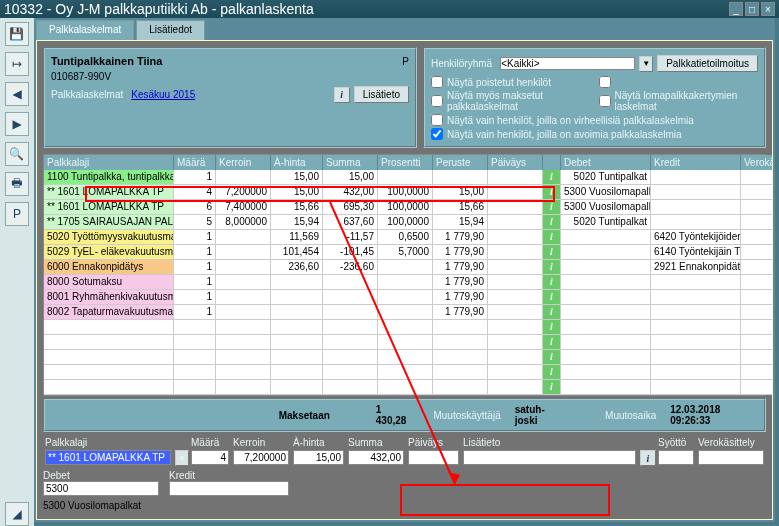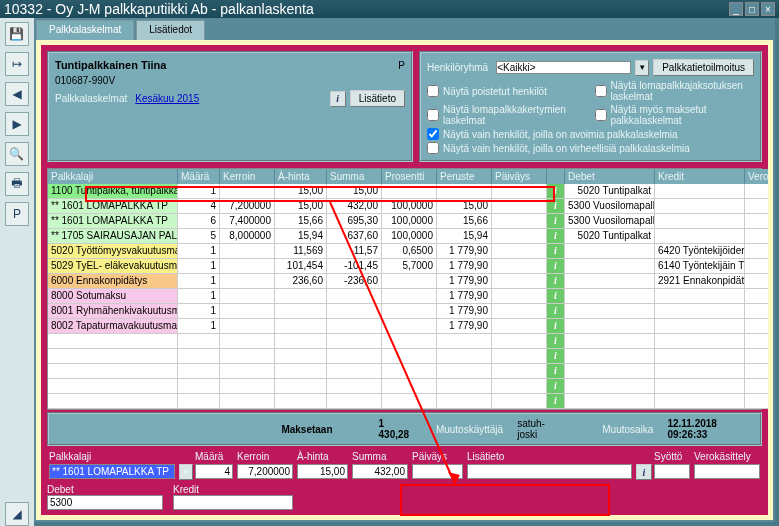--- a/index.html
+++ b/index.html
@@ -7,21 +7,21 @@
 .titlebar { background: linear-gradient(#2a5a6a,#1a4a5a); color: #fff; height: 18px; display: flex; align-items: center; padding: 0 4px; justify-content: space-between; }
 .titlebar .title { font-size: 14px; }
 .titlebar .ctrls { display: flex; gap: 2px; }
 .titlebar .ctrls div { width: 14px; height: 14px; background: #5a8a9a; border: 1px solid #888; display: flex; align-items: center; justify-content: center; color: #fff; }
 .sidebar { position: absolute; left: 0; top: 18px; bottom: 0; width: 34px; background: #d8e6e8; display: flex; flex-direction: column; align-items: center; padding-top: 4px; gap: 6px; }
 .sidebar .sbtn { width: 24px; height: 24px; background: #e8f0f0; border: 1px solid #8aa; display: flex; align-items: center; justify-content: center; font-size: 12px; color: #246; }
 .main { position: absolute; left: 34px; right: 4px; top: 18px; bottom: 4px; background: #5a8a9a; padding: 2px; }
 .tabs { display: flex; height: 20px; }
 .tab { padding: 3px 12px; background: #a8c8d0; border: 1px solid #7a9aa0; color: #000; margin-right: 2px; border-bottom: none; }
 .tab.active { background: #7aacb8; color: #fff; }
-.panel { background: #be185d; border: 5px solid #fef9c3; padding: 6px; height: calc(100% - 20px); overflow: hidden; }
+.panel { background: #737373; border: 1px solid #fef9c3; padding: 6px; height: calc(100% - 20px); overflow: hidden; }
 .toprow { display: flex; gap: 6px; margin-bottom: 6px; }
 .box { background: #7aacb8; border: 2px groove #a8c8d0; padding: 6px; }
 .box.left { flex: 1; }
 .box.right { width: 343px; }
 .lbl { color: #e8f4f4; margin-right: 4px; }
 .fld { background: #7aacb8; border: none; color: #000; }
 .row { display: flex; align-items: center; margin-bottom: 4px; gap: 4px; }
 .personname { font-weight: bold; font-size: 11px; color: #000; }
 .link { color: #0000cc; text-decoration: underline; }
 .btn { background: #d8e6e8; border: 1px outset #ccc; padding: 2px 8px; }
@@ -109,37 +109,36 @@
           <span class="dropbtn">▼</span>
           <button class="btn">Palkkatietoilmoitus</button>
         </div>
         <div style="display:grid;grid-template-columns:1fr 1fr;gap:2px 8px;">
           <label class="chk">
               <input type="checkbox" style="">
               <span>Näytä poistetut henkilöt</span>
             </label>
           <label class="chk">
               <input type="checkbox" style="">
-              <span>Näytä lomapalkkajaksotuksen laskelmat</span>
+            </label>
+          <label class="chk">
+              <input type="checkbox" style="">
+              <span>Näytä myös maksetut palkkalaskelmat</span>
             </label>
           <label class="chk">
               <input type="checkbox" style="">
               <span>Näytä lomapalkkakertymien laskelmat</span>
             </label>
-          <label class="chk">
+          <label class="chk" style="grid-column:1/3">
               <input type="checkbox" style="">
-              <span>Näytä myös maksetut palkkalaskelmat</span>
+              <span>Näytä vain henkilöt, joilla on virheellisiä palkkalaskelmia</span>
             </label>
           <label class="chk" style="grid-column:1/3">
               <input type="checkbox" checked="" style="">
               <span>Näytä vain henkilöt, joilla on avoimia palkkalaskelmia</span>
-            </label>
-          <label class="chk" style="grid-column:1/3">
-              <input type="checkbox" style="">
-              <span>Näytä vain henkilöt, joilla on virheellisiä palkkalaskelmia</span>
             </label>
         </div>
       </div>
     </div>
 
     <div class="grid">
       <div class="ghead" id="ghead">
           <div>Palkkalaji</div>
           <div>Määrä</div>
           <div>Kerroin</div>
@@ -366,24 +365,24 @@
           </div>
         </div>
     </div>
 
     <div class="totalbar">
       <span style="width:190px"></span>
       <span class="mak">Maksetaan</span>
       <span class="mak">1 430,28</span>
       <span style="flex:1"></span>
       <span class="lbl">Muutoskäyttäjä</span>
-      <span style="font-weight:normal">satuh-joski</span>
+      <span style="font-weight:bold">satuh-joski</span>
       <span style="width:20px"></span>
       <span class="lbl">Muutosaika</span>
-      <span style="font-weight:bold">12.11.2018 09:26:33</span>
+      <span style="font-weight:bold">12.03.2018 09:26:33</span>
     </div>
 
     <div class="editarea">
       <div class="editgrid" id="ehead">
           <div>Palkkalaji</div>
           <div></div>
           <div>Määrä</div>
           <div>Kerroin</div>
           <div>À-hinta</div>
           <div>Summa</div>

